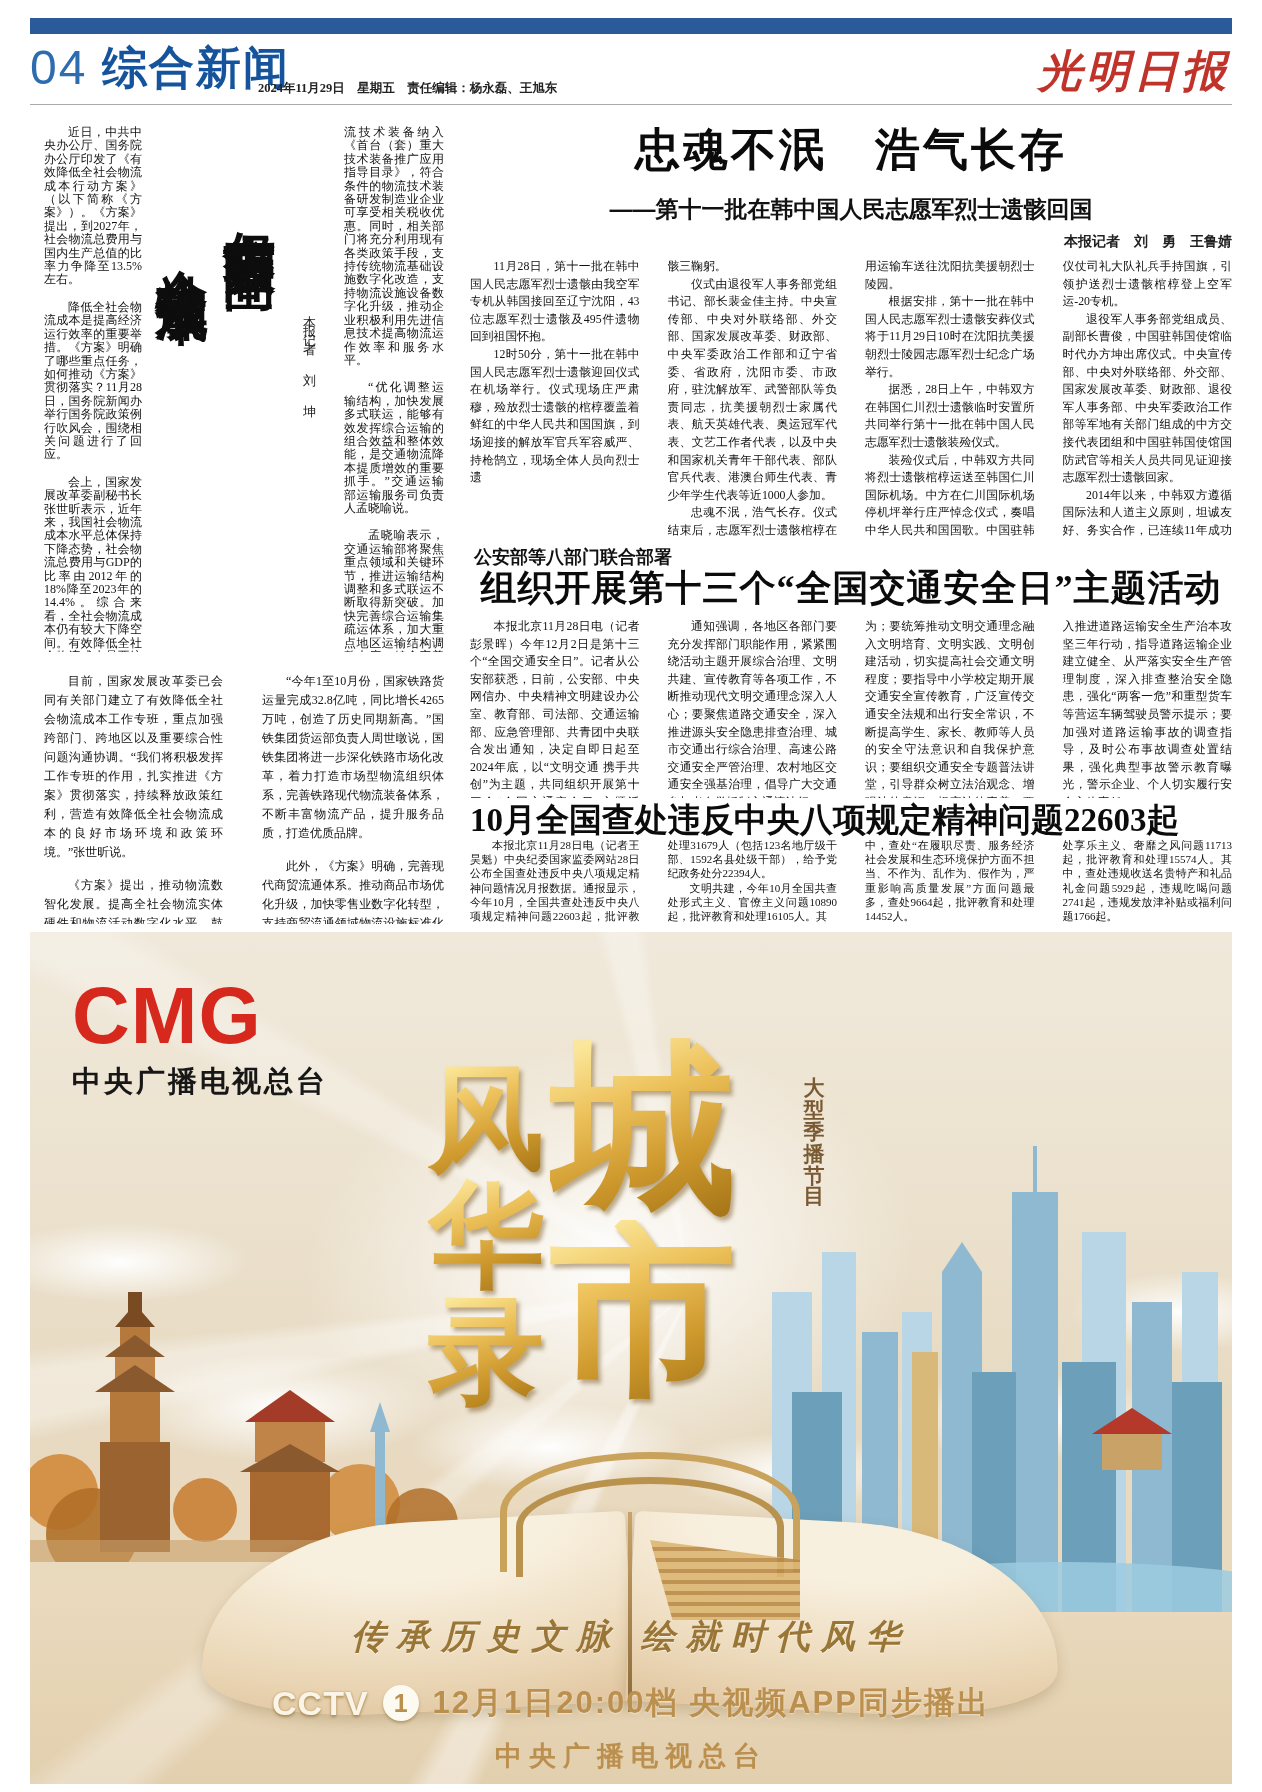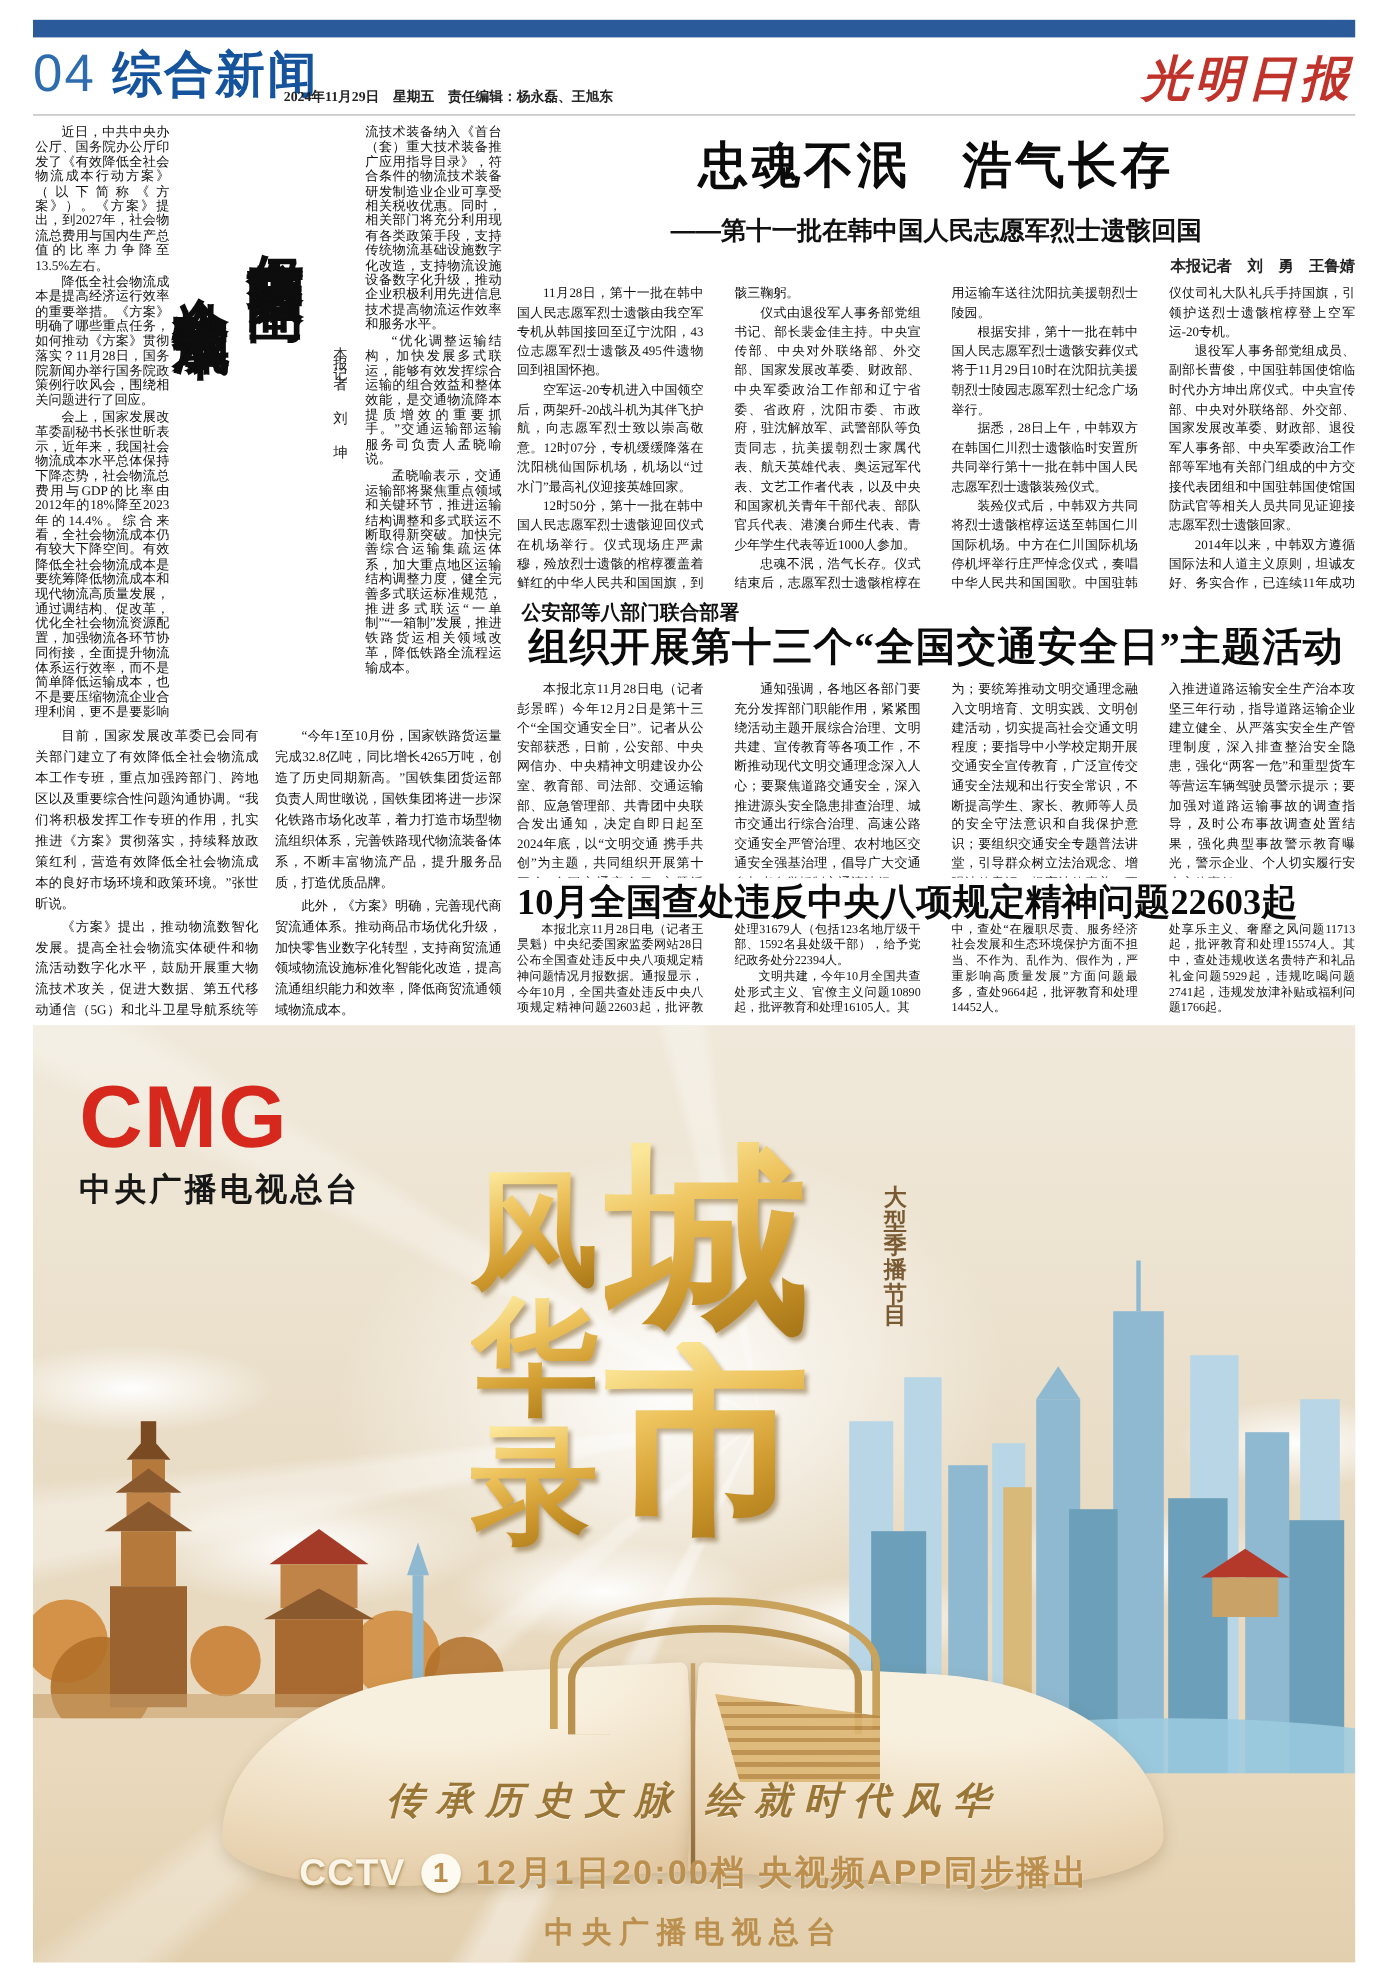--- a/index.html
+++ b/index.html
@@ -11,21 +11,21 @@
   .pagenum { position:absolute; left:30px; top:40px; font-family:"Liberation Sans", sans-serif;
              font-size:48px; font-weight:400; color:#2e6cb0; letter-spacing:2px; }
   .section { position:absolute; left:102px; top:38px; font-family:"Liberation Sans", sans-serif;
              font-size:45px; font-weight:900; color:#15549c; letter-spacing:2px; }
   .dateline { position:absolute; left:258px; top:80px; font-size:12.5px; font-weight:700; color:#222; }
   .masthead { position:absolute; right:32px; top:42px; width:200px; text-align:right;
               font-size:44px; font-weight:900; font-style:italic; color:#bf332b; letter-spacing:4px; }
   .hrule { position:absolute; left:30px; top:104px; width:1202px; height:1px; background:#a9a9a9; }
 
   
-  .b { font-size:12px; line-height:13.4px; text-align:justify; margin:2px; }
+  .b { font-size:12px; line-height:13.4px; text-align:justify; margin:14px; }
   .ind { text-indent:2em; }
   .colbox { position:absolute; overflow:hidden; }
   .body4 { position:absolute; display:flex; gap:28px; overflow:hidden; }
   .body4 .col { flex:1; overflow:hidden; }
   .body4 p { font-size:11.8px; line-height:17.6px; text-align:justify; }
 
   
   .vheadline { position:absolute; left:156px; top:190px; height:470px; writing-mode:vertical-rl;
                font-family:"Liberation Sans", sans-serif; font-weight:900; color:#0d0d0d; }
   .vheadline .vh { display:block; font-size:52px; line-height:1.0; letter-spacing:4px; }
@@ -153,21 +153,20 @@
     <p class="b ind">此外，《方案》明确，完善现代商贸流通体系。推动商品市场优化升级，加快零售业数字化转型，支持商贸流通领域物流设施标准化智能化改造，提高流通组织能力和效率，降低商贸流通领域物流成本。</p>
 
   </div>
 
   <div class="m-title">忠魂不泯　浩气长存</div>
   <div class="m-sub">——第十一批在韩中国人民志愿军烈士遗骸回国</div>
   <div class="m-byline">本报记者　刘　勇　王鲁婧</div>
   <div class="body4" style="left:470px; top:258px; width:762px; height:282px;">
     <div class="col">
       <p class="ind">11月28日，第十一批在韩中国人民志愿军烈士遗骸由我空军专机从韩国接回至辽宁沈阳，43位志愿军烈士遗骸及495件遗物回到祖国怀抱。</p>
-      <p class="ind">空军运-20专机进入中国领空后，两架歼-20战斗机为其伴飞护航，向志愿军烈士致以崇高敬意。12时07分，专机缓缓降落在沈阳桃仙国际机场，机场以“过水门”最高礼仪迎接英雄回家。</p>
       <p class="ind">12时50分，第十一批在韩中国人民志愿军烈士遗骸迎回仪式在机场举行。仪式现场庄严肃穆，殓放烈士遗骸的棺椁覆盖着鲜红的中华人民共和国国旗，到场迎接的解放军官兵军容威严、持枪鹄立，现场全体人员向烈士遗</p>
     </div>
     <div class="col">
       <p>骸三鞠躬。</p>
       <p class="ind">仪式由退役军人事务部党组书记、部长裴金佳主持。中央宣传部、中央对外联络部、外交部、国家发展改革委、财政部、中央军委政治工作部和辽宁省委、省政府，沈阳市委、市政府，驻沈解放军、武警部队等负责同志，抗美援朝烈士家属代表、航天英雄代表、奥运冠军代表、文艺工作者代表，以及中央和国家机关青年干部代表、部队官兵代表、港澳台师生代表、青少年学生代表等近1000人参加。</p>
       <p class="ind">忠魂不泯，浩气长存。仪式结束后，志愿军烈士遗骸棺椁在48辆警用摩托组成的骑警车队护卫下，由6辆军</p>
     </div>
     <div class="col">
       <p>用运输车送往沈阳抗美援朝烈士陵园。</p>
       <p class="ind">根据安排，第十一批在韩中国人民志愿军烈士遗骸安葬仪式将于11月29日10时在沈阳抗美援朝烈士陵园志愿军烈士纪念广场举行。</p>

